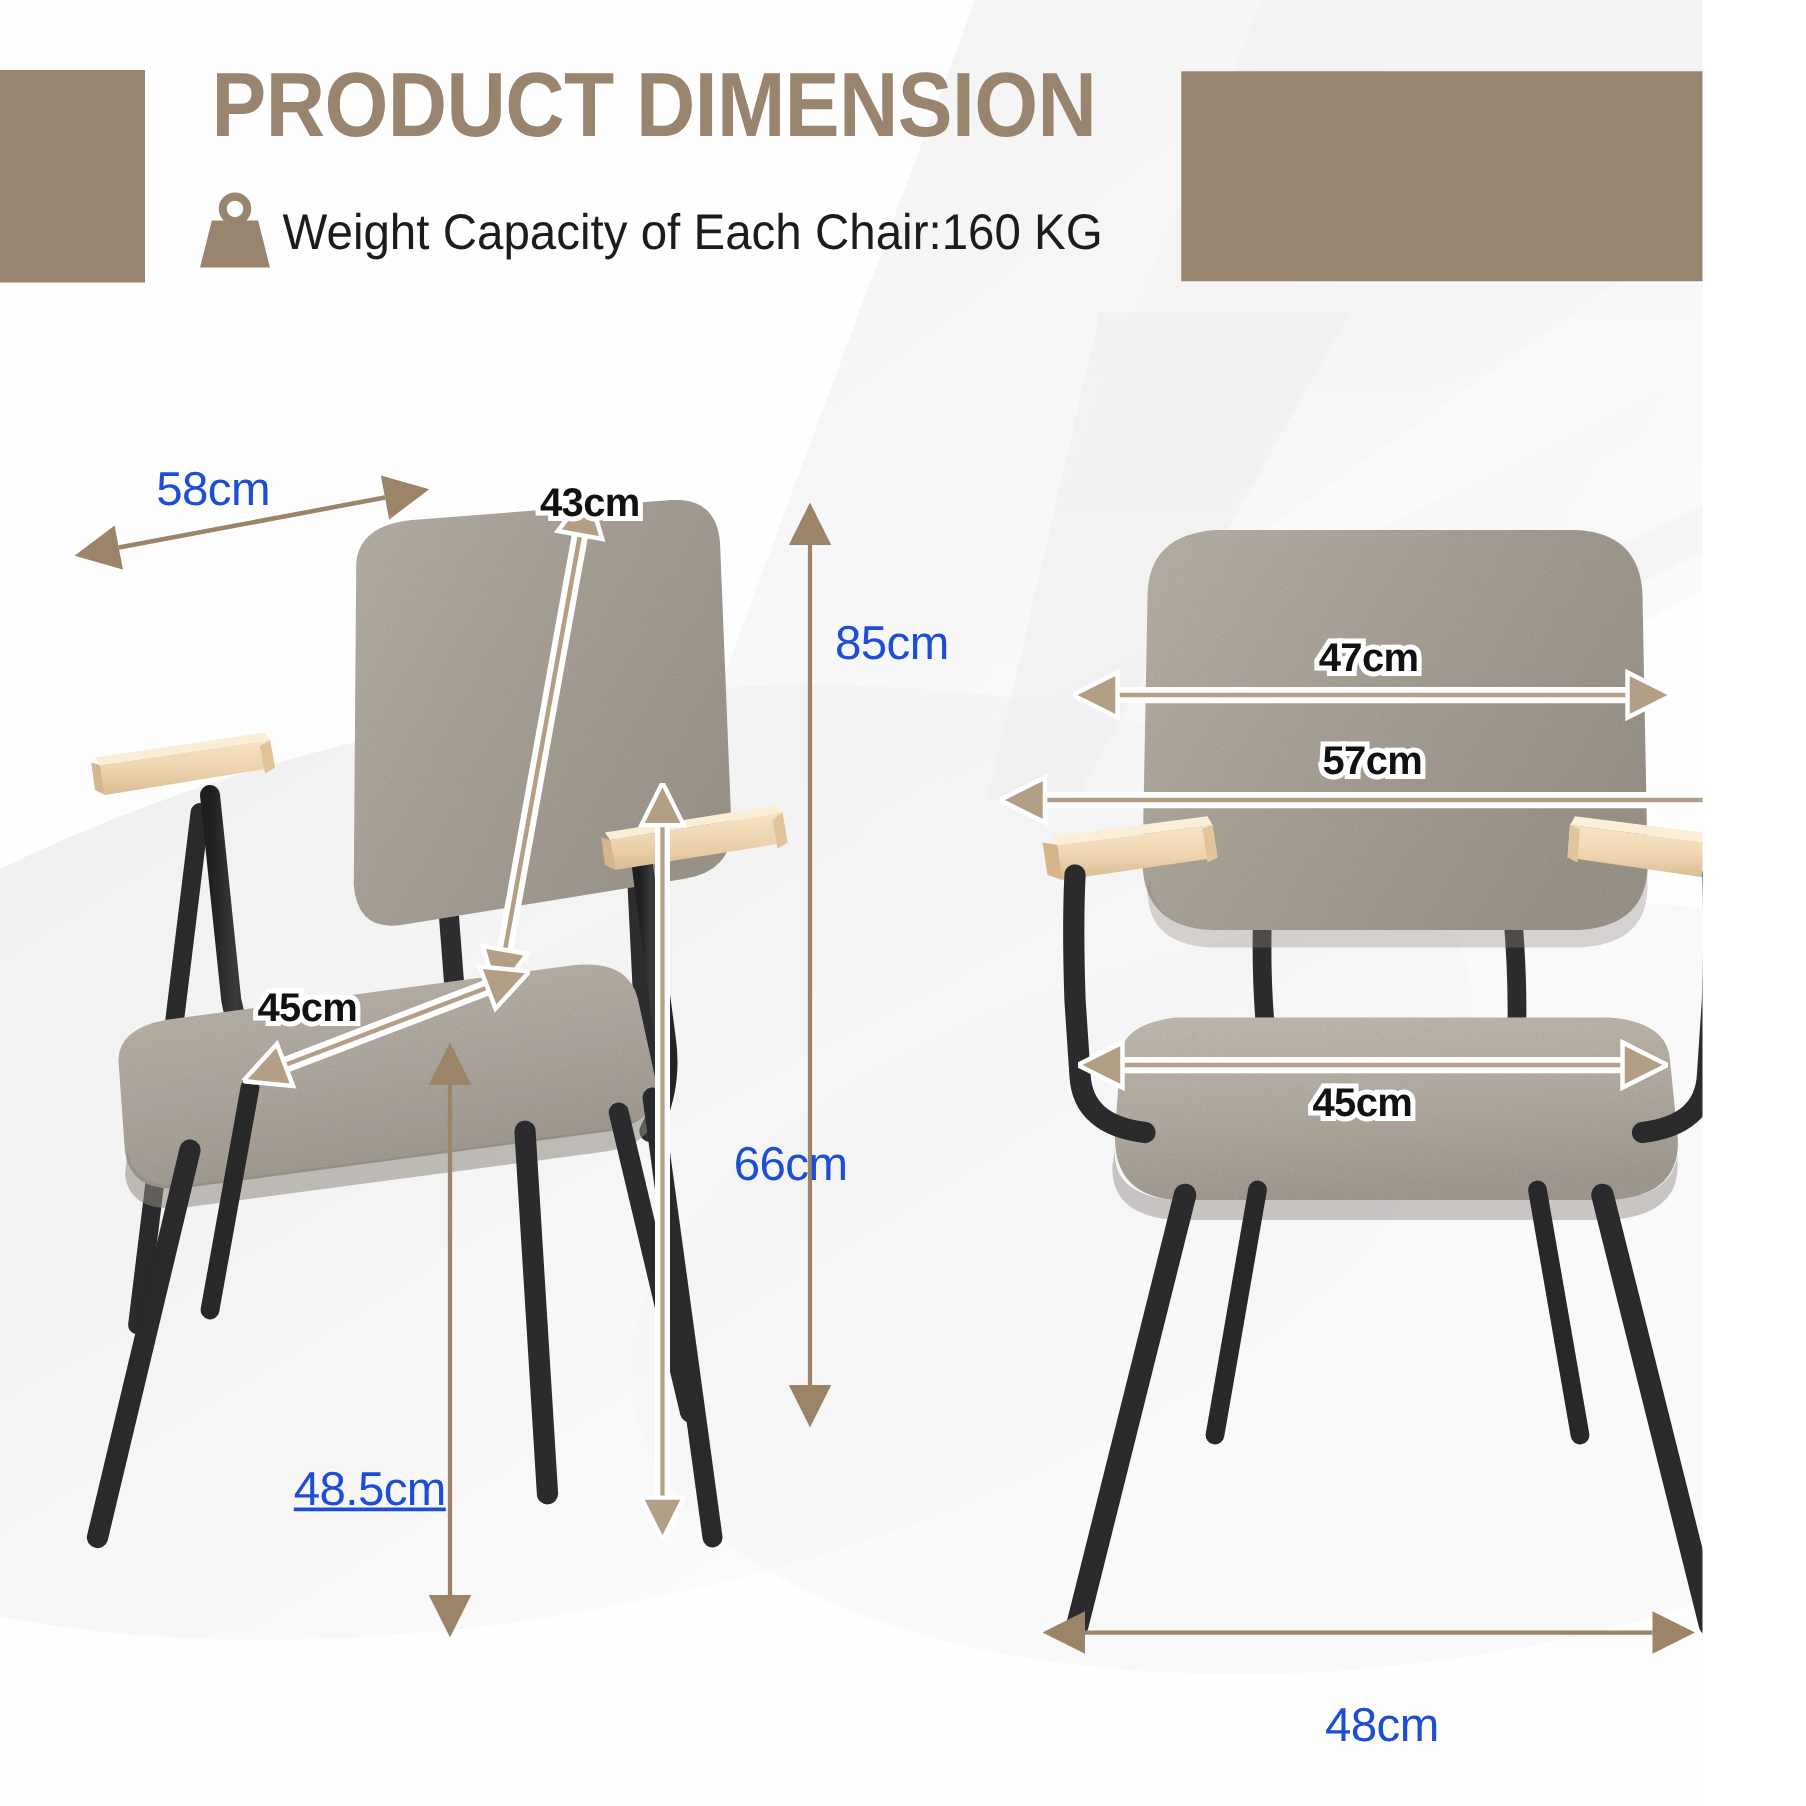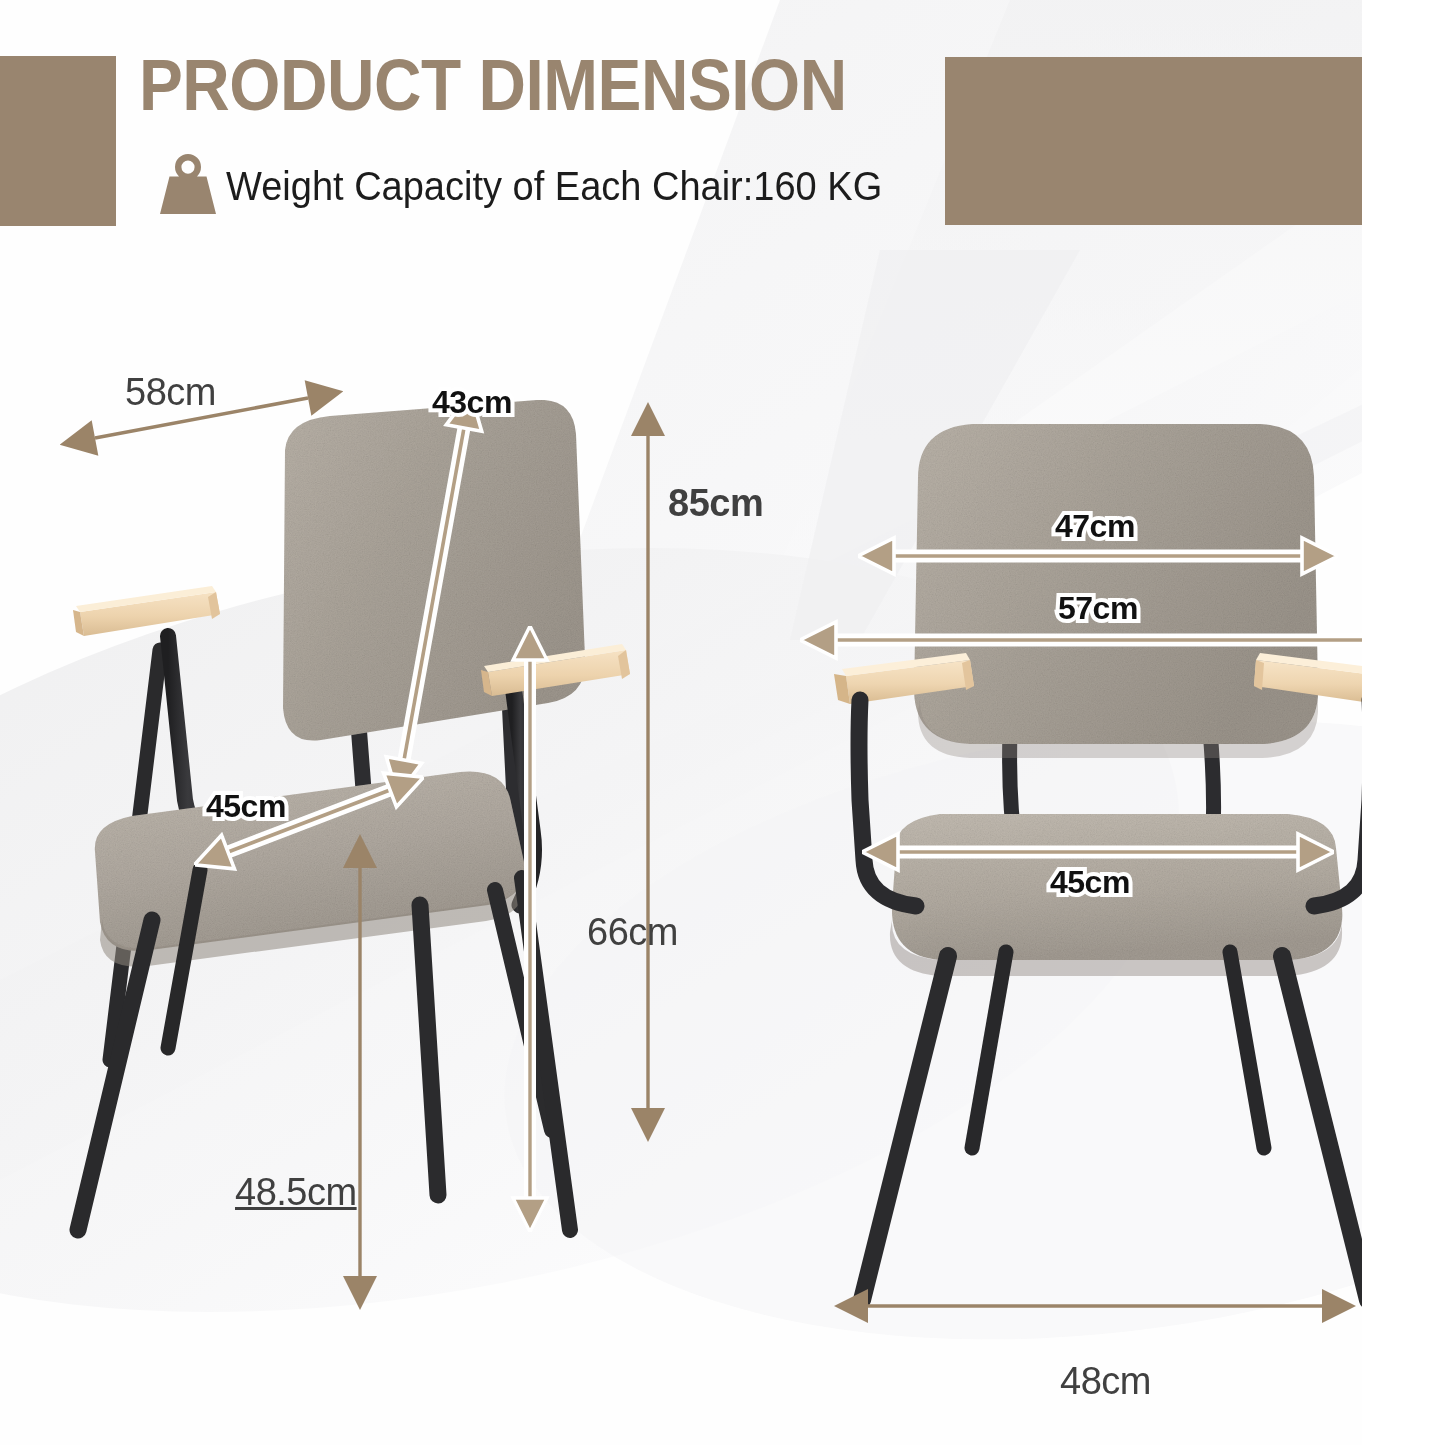--- a/index.html
+++ b/index.html
@@ -3,21 +3,21 @@
 <meta charset="utf-8">
 <style>
   html,body{margin:0;padding:0;}
   body{
     width:1445px;height:1445px;
     background:#ffffff;
     font-family:"Liberation Sans","DejaVu Sans",sans-serif;
     overflow:hidden;
     position:relative;
   }
-  #stage{position:absolute;left:0;top:0;width:1362px;height:1445px;overflow:hidden;background:#fefefe;}
+  #stage{position:absolute;left:0;top:0;width:1362px;height:1445px;overflow:hidden;background:#fefefe;text-align:right;}
 
   
   .bg-layer{position:absolute;left:0;top:0;width:1445px;height:1445px;pointer-events:none;}
 
   
   .hdr-block{position:absolute;background:#99856F;}
   #hdr-left{left:0;top:56px;width:116px;height:170px;}
   #hdr-right{left:945px;top:57px;width:500px;height:168px;}
 
   #page-title{
@@ -30,21 +30,21 @@
 
   #weight-icon{position:absolute;left:152px;top:148px;width:72px;height:72px;}
   #weight-text{
     position:absolute;left:226px;top:162px;
     font-size:40px;line-height:48px;color:#1c1c1c;white-space:nowrap;
     transform:scaleX(0.95);transform-origin:left top;
   }
 
   
   .dim-label{
-    position:absolute;font-size:38px;line-height:40px;color:#404040;
+    position:absolute;font-size:38px;line-height:40px;color:#1d4ed8;
     white-space:nowrap;letter-spacing:-0.5px;
   }
 
   
   .stroked{position:absolute;white-space:nowrap;font-weight:bold;font-size:32px;line-height:40px;letter-spacing:-0.5px;}
   .stroked .bk{position:absolute;left:0;top:0;color:#ffffff;-webkit-text-stroke:8px #ffffff;}
   .stroked .fg{position:relative;color:#111111;}
 
   
   .chair-svg{position:absolute;}
@@ -296,21 +296,21 @@
     </g>
   </svg>
 
   <div class="dim-label" style="left:125px;top:372px;">58cm</div>
 
   <div class="stroked" style="left:432px;top:382px;">
     <span class="bk">43cm</span>
     <span class="fg">43cm</span>
   </div>
 
-  <div class="dim-label" style="left:668px;top:483px;font-weight:bold;">85cm</div>
+  <div class="dim-label" style="left:668px;top:495px;">85cm</div>
 
   <div class="dim-label" style="left:546px;top:912px;margin-left:41px;">66cm</div>
 
   <div class="stroked" style="left:206px;top:786px;">
     <span class="bk">45cm</span>
     <span class="fg">45cm</span>
   </div>
 
   <div class="dim-label" style="left:235px;top:1172px;text-decoration:underline;">48.5cm</div>
 

